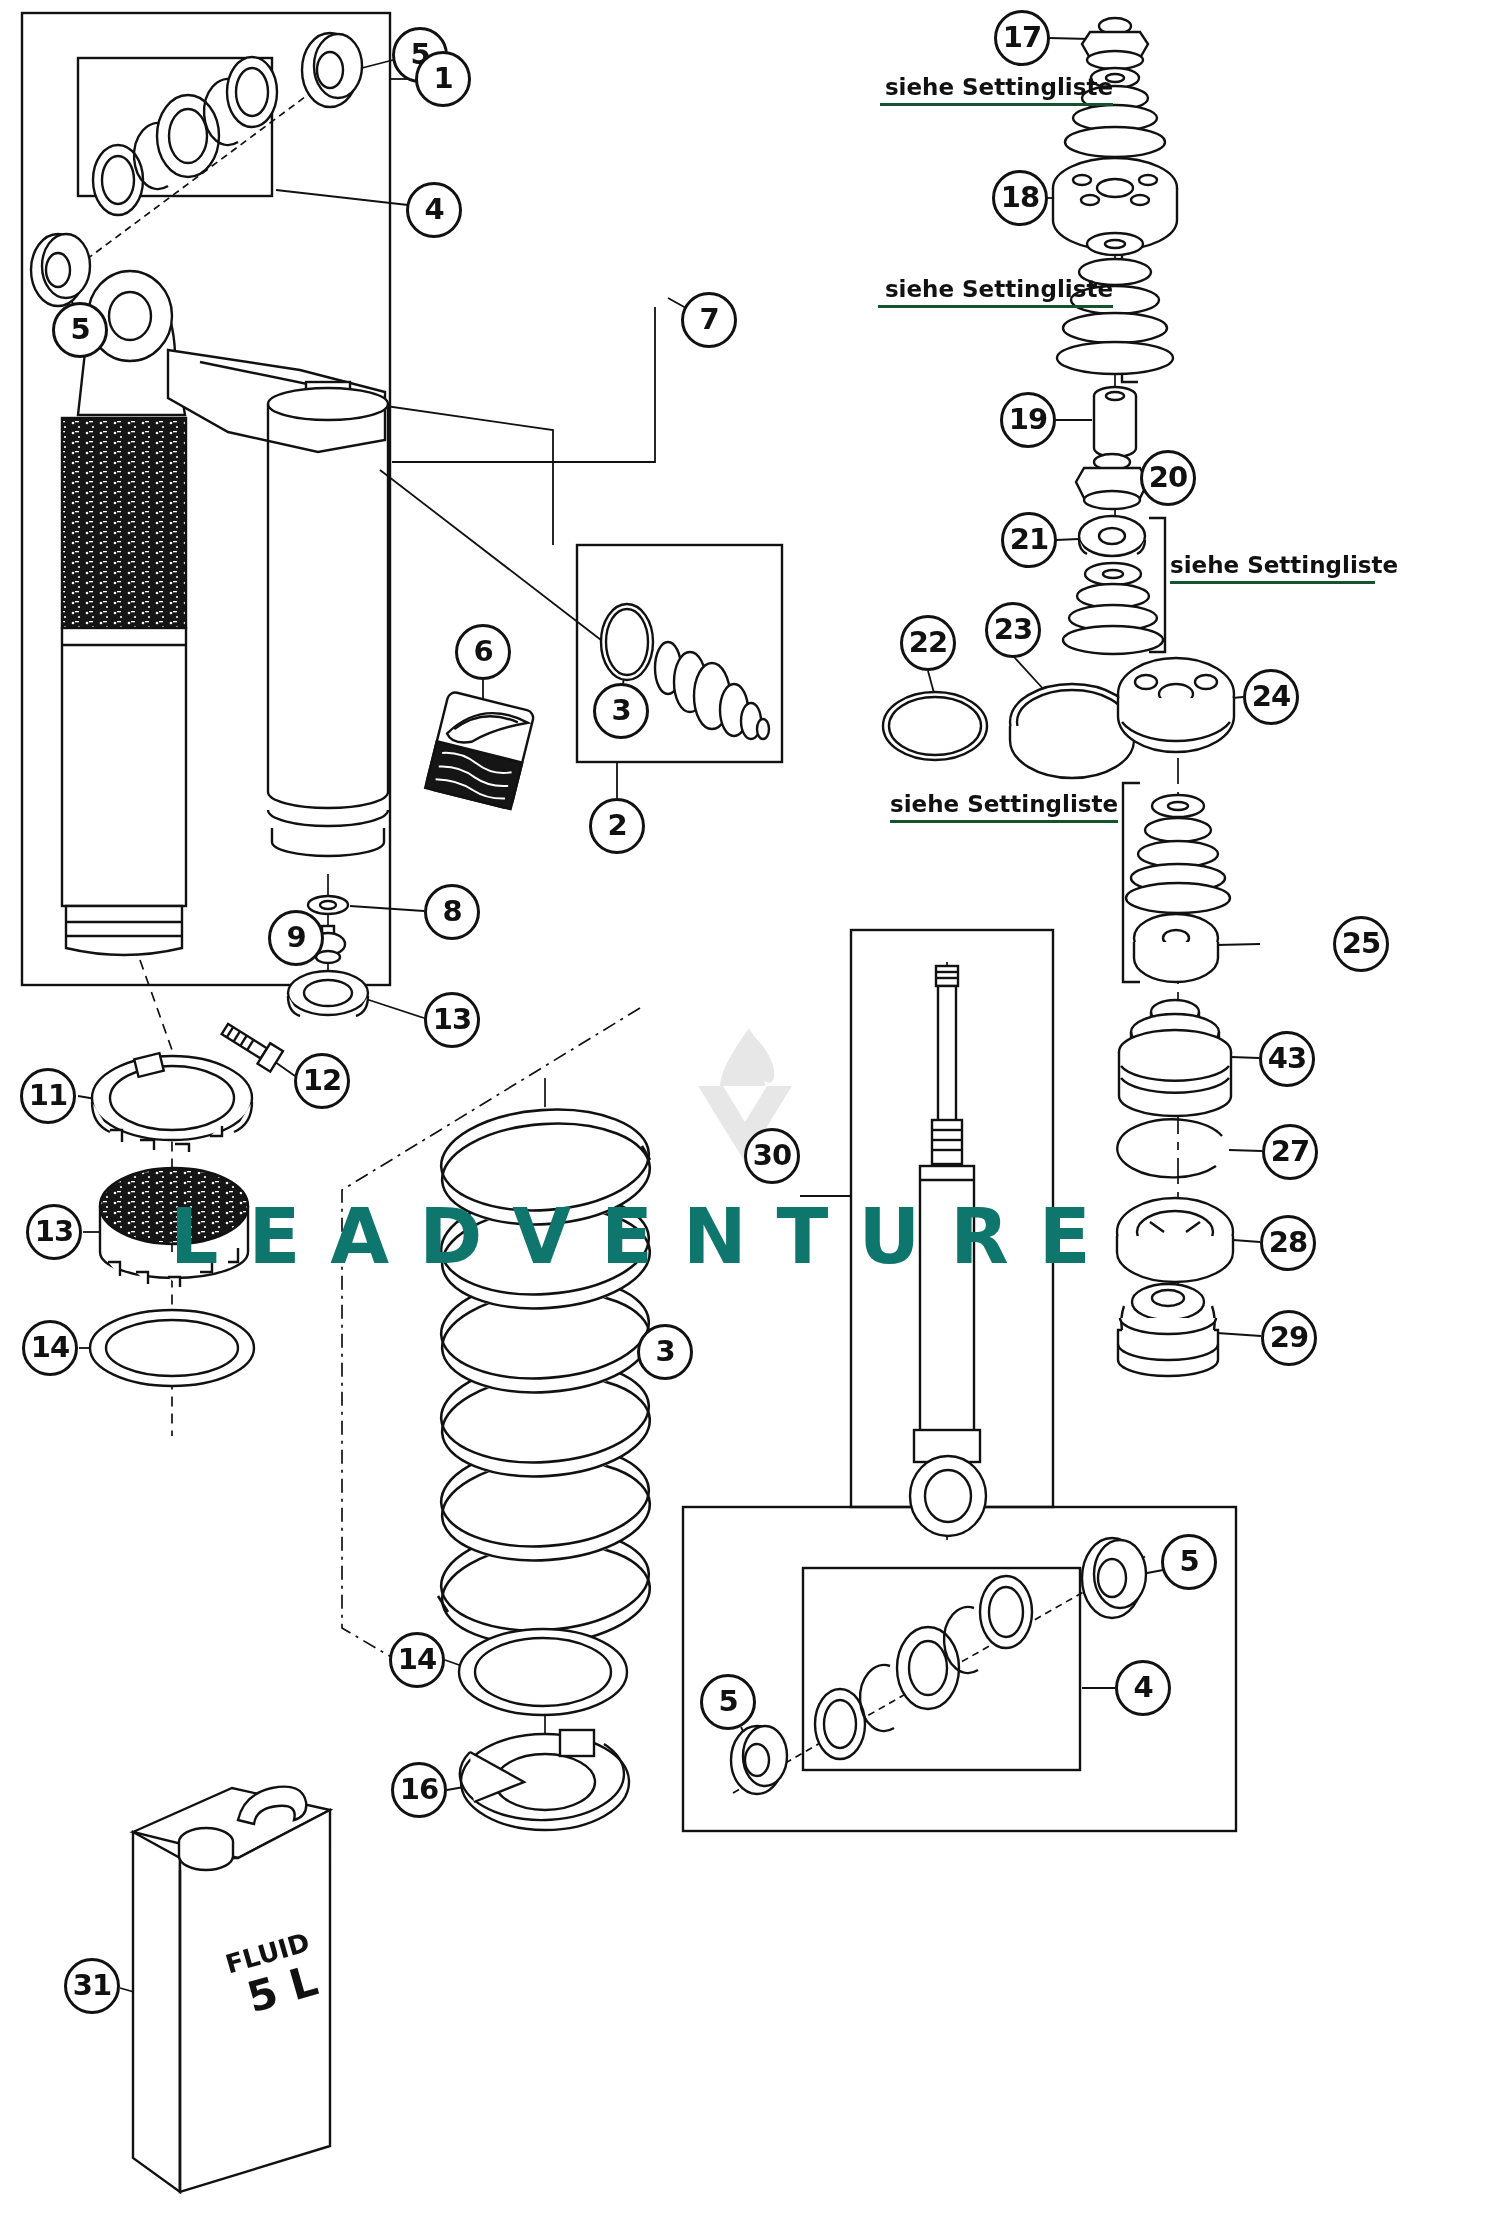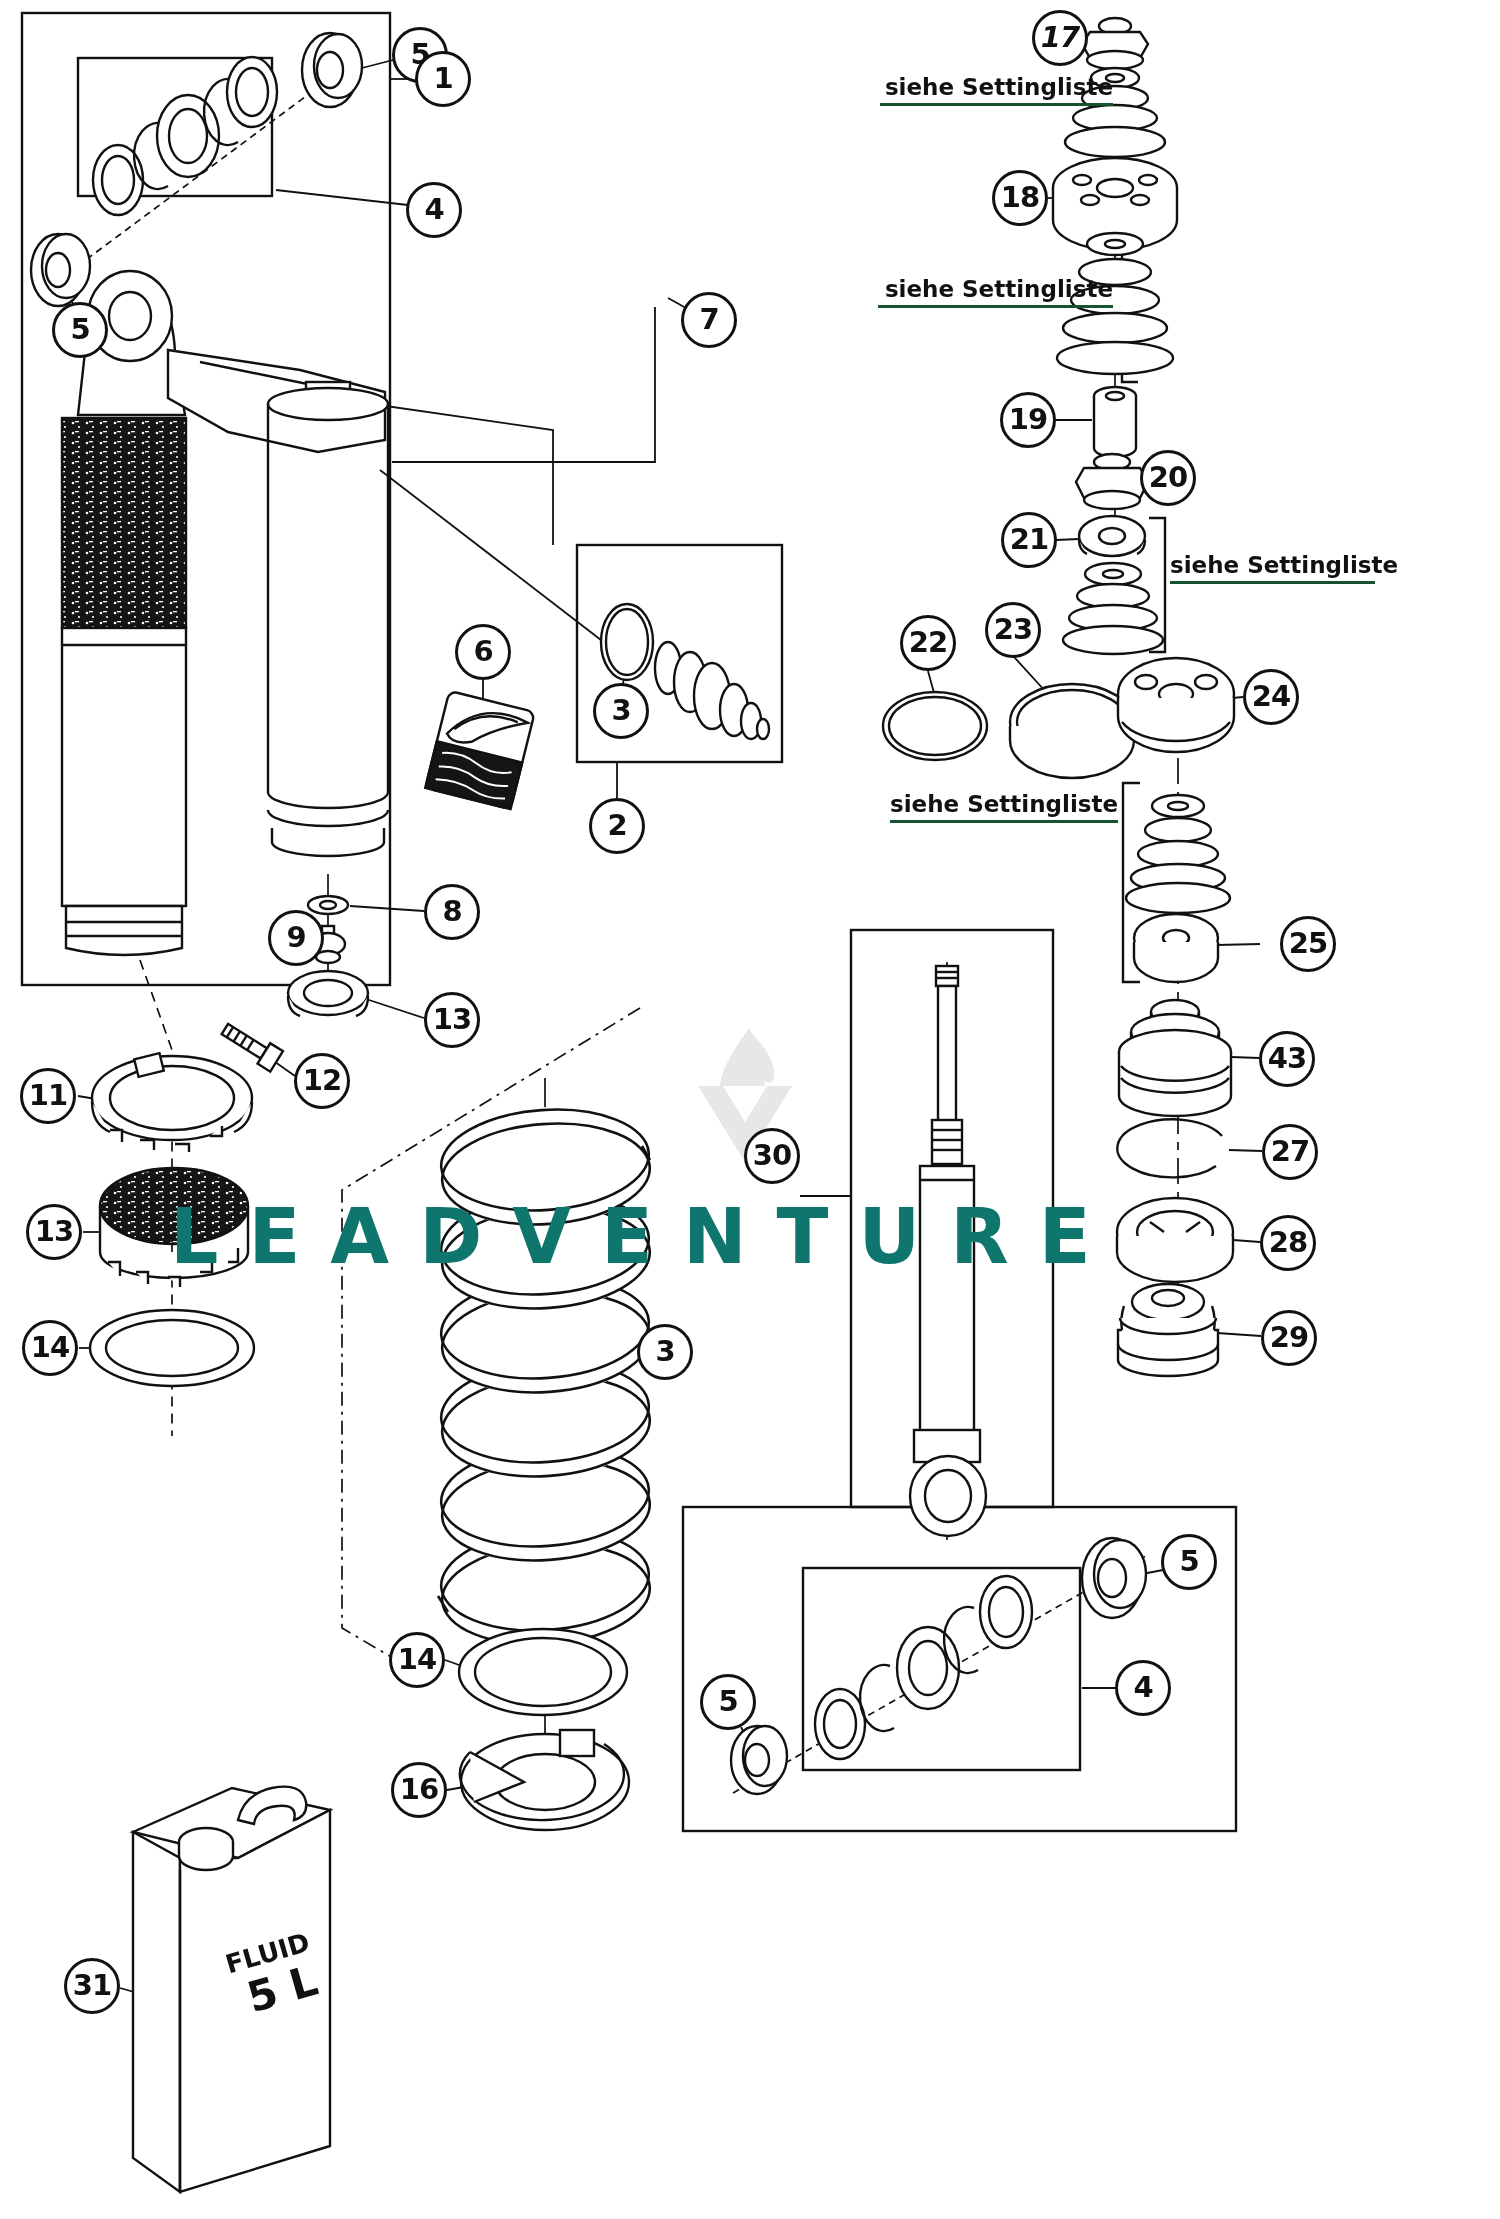--- a/index.html
+++ b/index.html
@@ -496,29 +496,29 @@
       <div class="callout" style="left: 26px; top: 1204px;">13</div>
       <div class="callout" style="left: 22px; top: 1320px;">14</div>
       <div class="callout" style="left: 637px; top: 1324px;">3</div>
       <div class="callout" style="left: 744px; top: 1128px;">30</div>
       <div class="callout" style="left: 389px; top: 1632px;">14</div>
       <div class="callout" style="left: 391px; top: 1762px;">16</div>
       <div class="callout" style="left: 64px; top: 1958px;">31</div>
       <div class="callout" style="left: 700px; top: 1674px;">5</div>
       <div class="callout" style="left: 1115px; top: 1660px;">4</div>
       <div class="callout" style="left: 1161px; top: 1534px;">5</div>
-      <div class="callout" style="left: 1032px; top: 10px; font-style: italic;">17</div>
+      <div class="callout" style="left: 994px; top: 10px;">17</div>
       <div class="callout" style="left: 992px; top: 170px;">18</div>
       <div class="callout" style="left: 1000px; top: 392px;">19</div>
       <div class="callout" style="left: 1140px; top: 450px;">20</div>
       <div class="callout" style="left: 1001px; top: 512px;">21</div>
       <div class="callout" style="left: 900px; top: 615px;">22</div>
       <div class="callout" style="left: 985px; top: 602px;">23</div>
       <div class="callout" style="left: 1243px; top: 669px;">24</div>
-      <div class="callout" style="left: 1280px; top: 916px;">25</div>
+      <div class="callout" style="left: 1333px; top: 916px;">25</div>
       <div class="callout" style="left: 1259px; top: 1031px;">43</div>
       <div class="callout" style="left: 1262px; top: 1124px;">27</div>
       <div class="callout" style="left: 1260px; top: 1215px;">28</div>
       <div class="callout" style="left: 1261px; top: 1310px;">29</div>
     </div>
 <div id="note-layer">
       <div class="note" style="left: 880px; top: 74px; width: 233px; text-align: right;">siehe Settingliste</div>
       <div class="note" style="left: 878px; top: 276px; width: 235px; text-align: right;">siehe Settingliste</div>
       <div class="note" style="left: 1170px; top: 552px; width: 205px; text-align: left;">siehe Settingliste</div>
       <div class="note" style="left: 890px; top: 791px; width: 228px; text-align: right;">siehe Settingliste</div>

